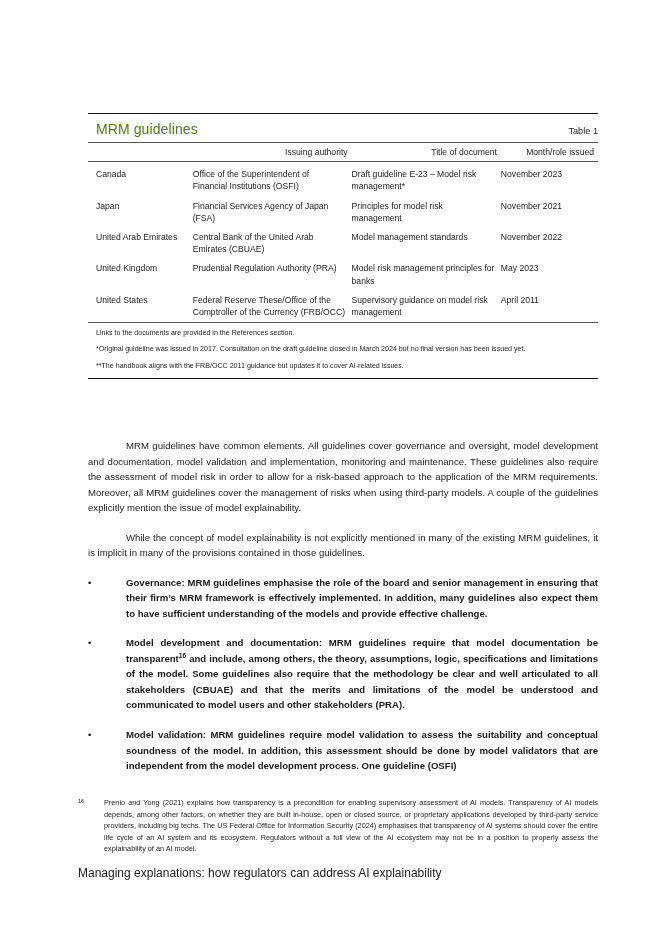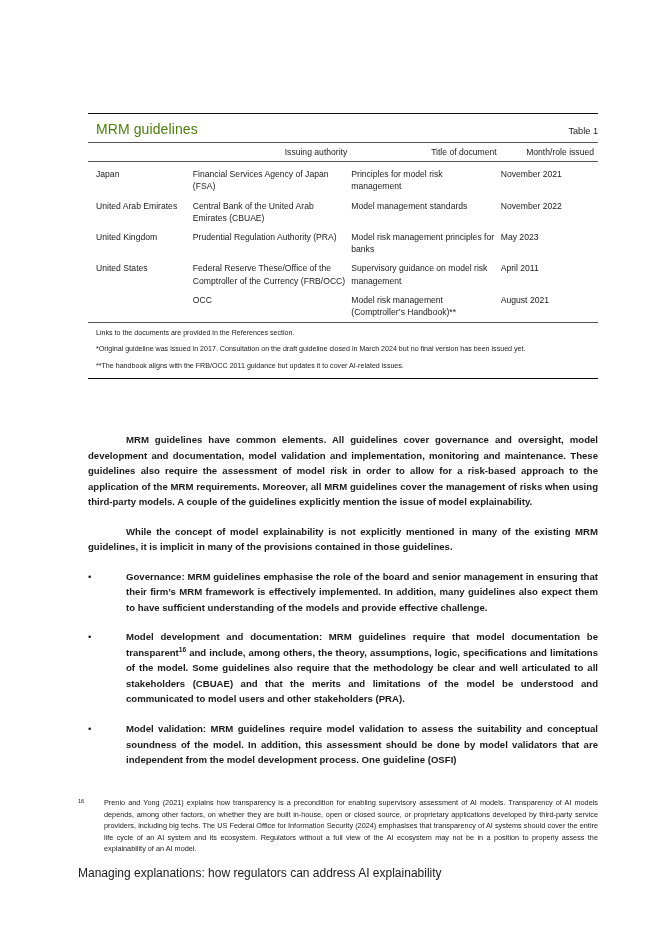--- a/index.html
+++ b/index.html
@@ -101,23 +101,22 @@
     position: absolute;
     left: 88px;
     top: 432px;
     width: 510px;
     font-size: 9.6px;
     line-height: 1.62;
     text-align: justify;
     color: #1a1a1a;
   }
   .body p.para {
-    margin: 0 0 14px 0;
+    margin: 6px 0 14px 0;
     text-indent: 38px;
-    font-weight: bold;
   }
   .bullet-row {
     display: flex;
     margin: 0 0 14px 0;
   }
   .bullet-mark {
     width: 38px;
     flex: 0 0 38px;
     font-size: 9.6px;
     line-height: 1.62;
@@ -185,20 +184,26 @@
       <thead>
         <tr>
           <th class="blank"></th>
           <th class="h-auth">Issuing authority</th>
           <th class="h-title">Title of document</th>
           <th class="h-date">Month/role issued</th>
         </tr>
       </thead>
       <tbody>
         <tr>
+          <td class="c-country">Canada</td>
+          <td class="c-auth">Office of the Superintendent of Financial Institutions (OSFI)</td>
+          <td class="c-title">Draft guideline E-23 – Model risk management*</td>
+          <td class="c-date">November 2023</td>
+        </tr>
+        <tr>
           <td class="c-country">Japan</td>
           <td class="c-auth">Financial Services Agency of Japan (FSA)</td>
           <td class="c-title">Principles for model risk management</td>
           <td class="c-date">November 2021</td>
         </tr>
         <tr>
           <td class="c-country">United Arab Emirates</td>
           <td class="c-auth">Central Bank of the United Arab Emirates (CBUAE)</td>
           <td class="c-title">Model management standards</td>
           <td class="c-date">November 2022</td>
@@ -208,26 +213,20 @@
           <td class="c-auth">Prudential Regulation Authority (PRA)</td>
           <td class="c-title">Model risk management principles for banks</td>
           <td class="c-date">May 2023</td>
         </tr>
         <tr>
           <td class="c-country">United States</td>
           <td class="c-auth">Federal Reserve These/Office of the Comptroller of the Currency (FRB/OCC)</td>
           <td class="c-title">Supervisory guidance on model risk management</td>
           <td class="c-date">April 2011</td>
         </tr>
-        <tr>
-          <td class="c-country"></td>
-          <td class="c-auth">OCC</td>
-          <td class="c-title">Model risk management (Comptroller’s Handbook)**</td>
-          <td class="c-date">August 2021</td>
-        </tr>
       </tbody>
     </table>
 
     <div class="table-notes">
       <p>Links to the documents are provided in the References section.</p>
       <p>*Original guideline was issued in 2017. Consultation on the draft guideline closed in March 2024 but no final version has been issued yet.</p>
       <p>**The handbook aligns with the FRB/OCC 2011 guidance but updates it to cover AI-related issues.</p>
     </div>
   </div>
 

